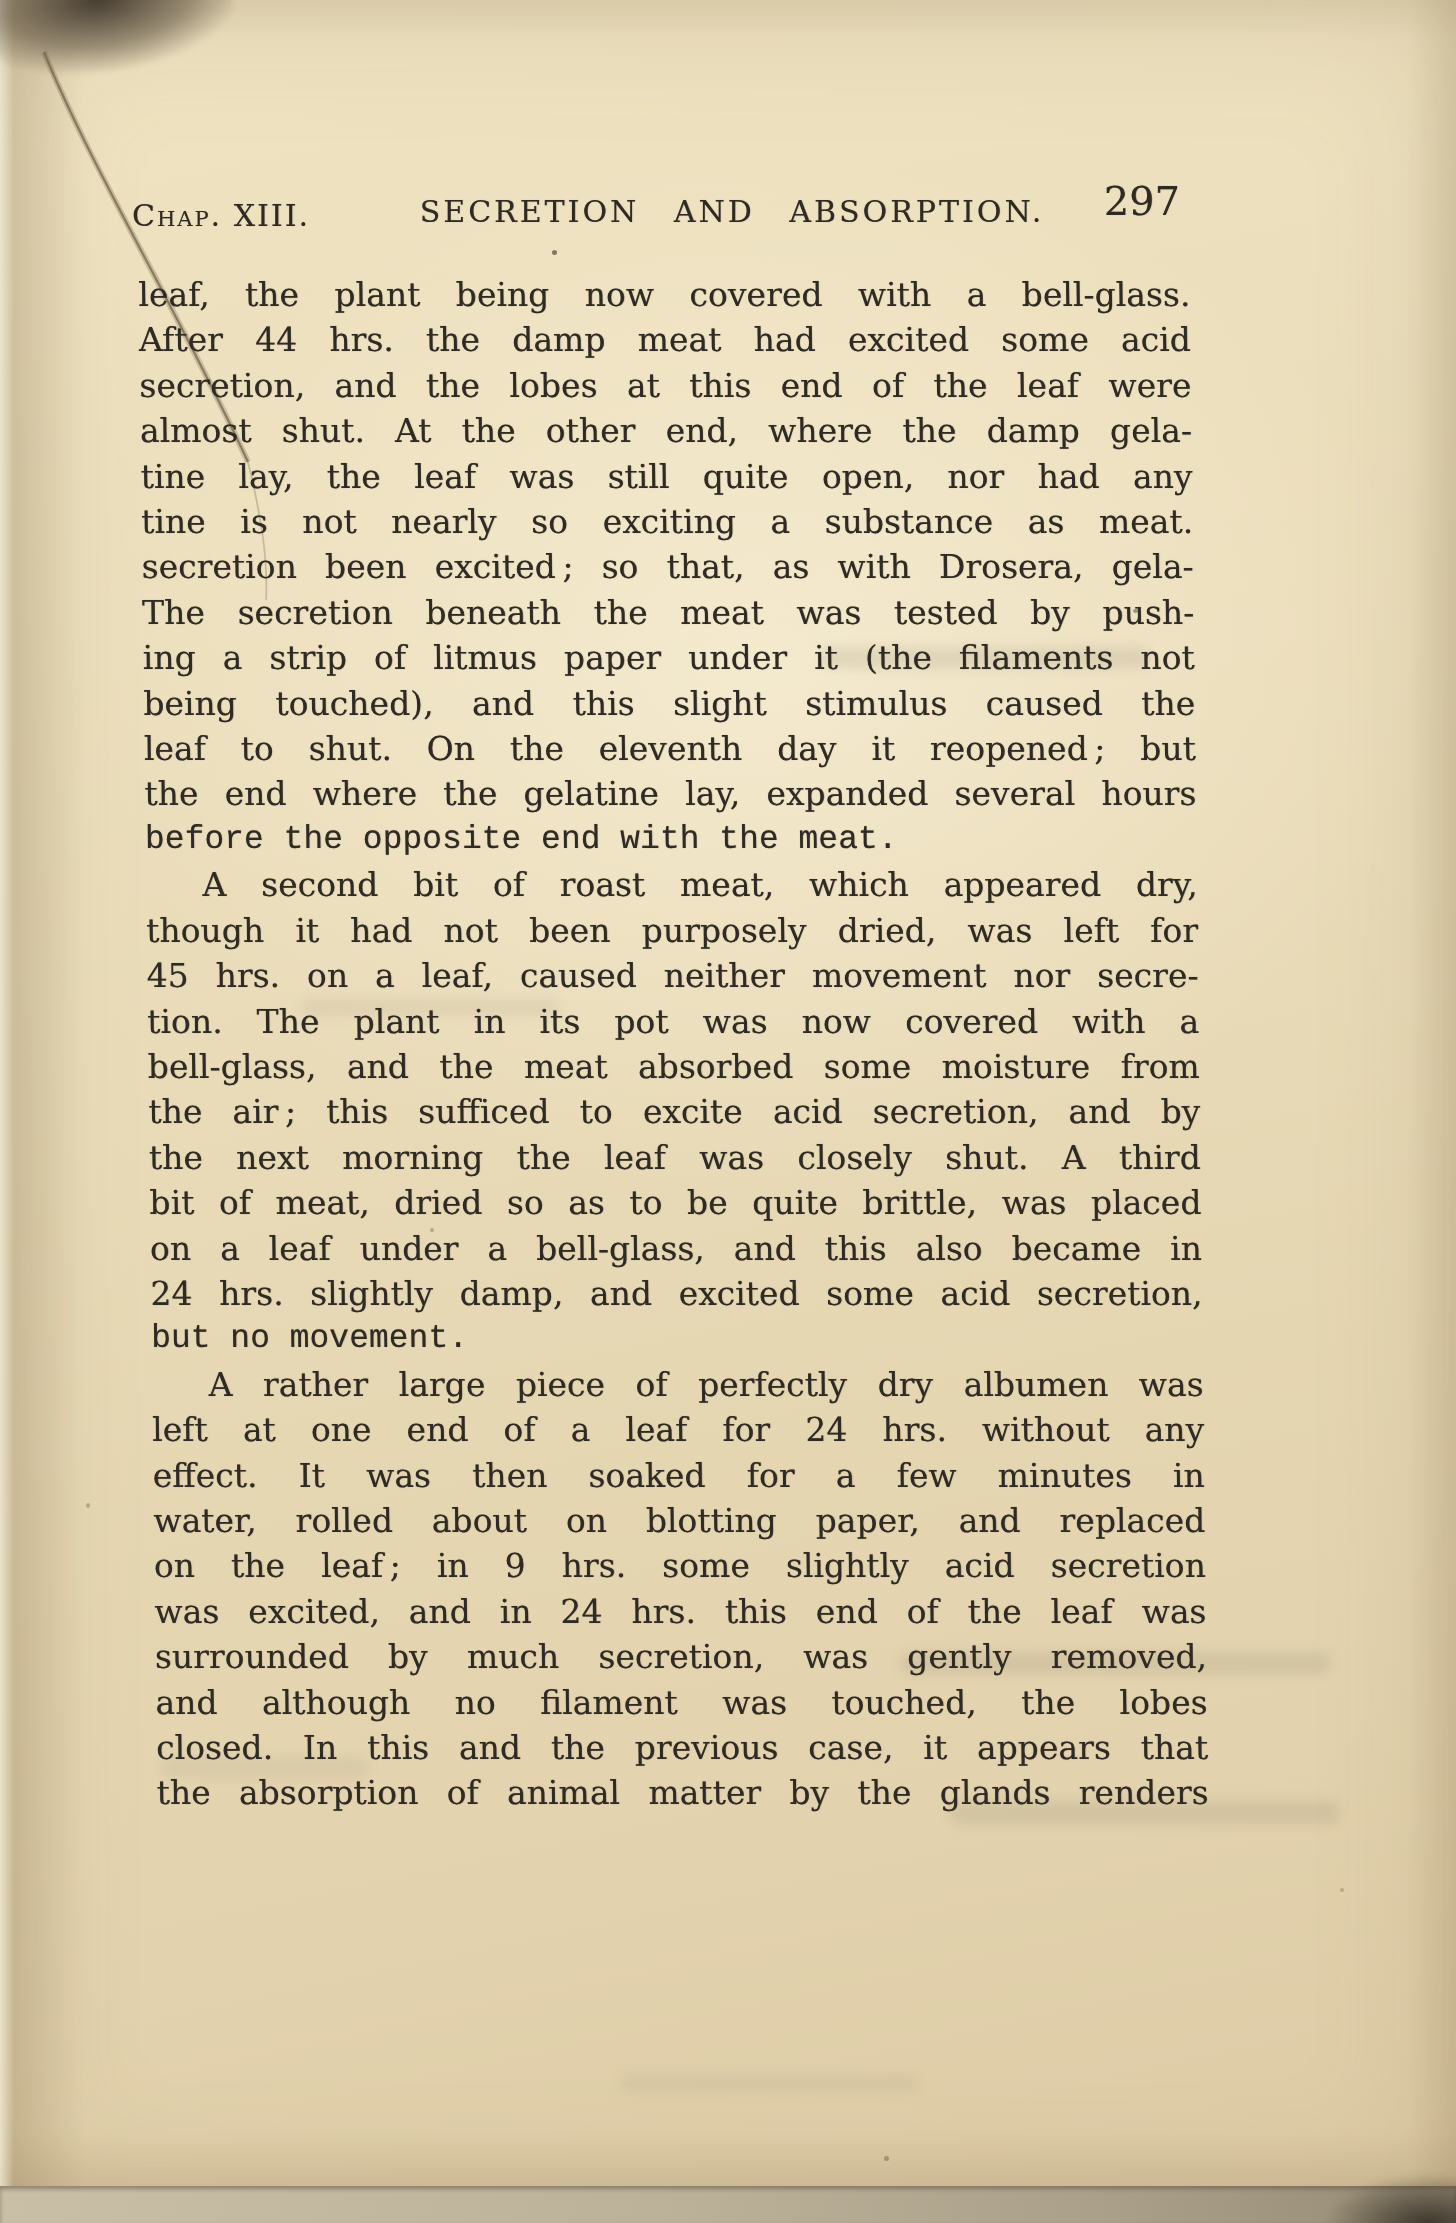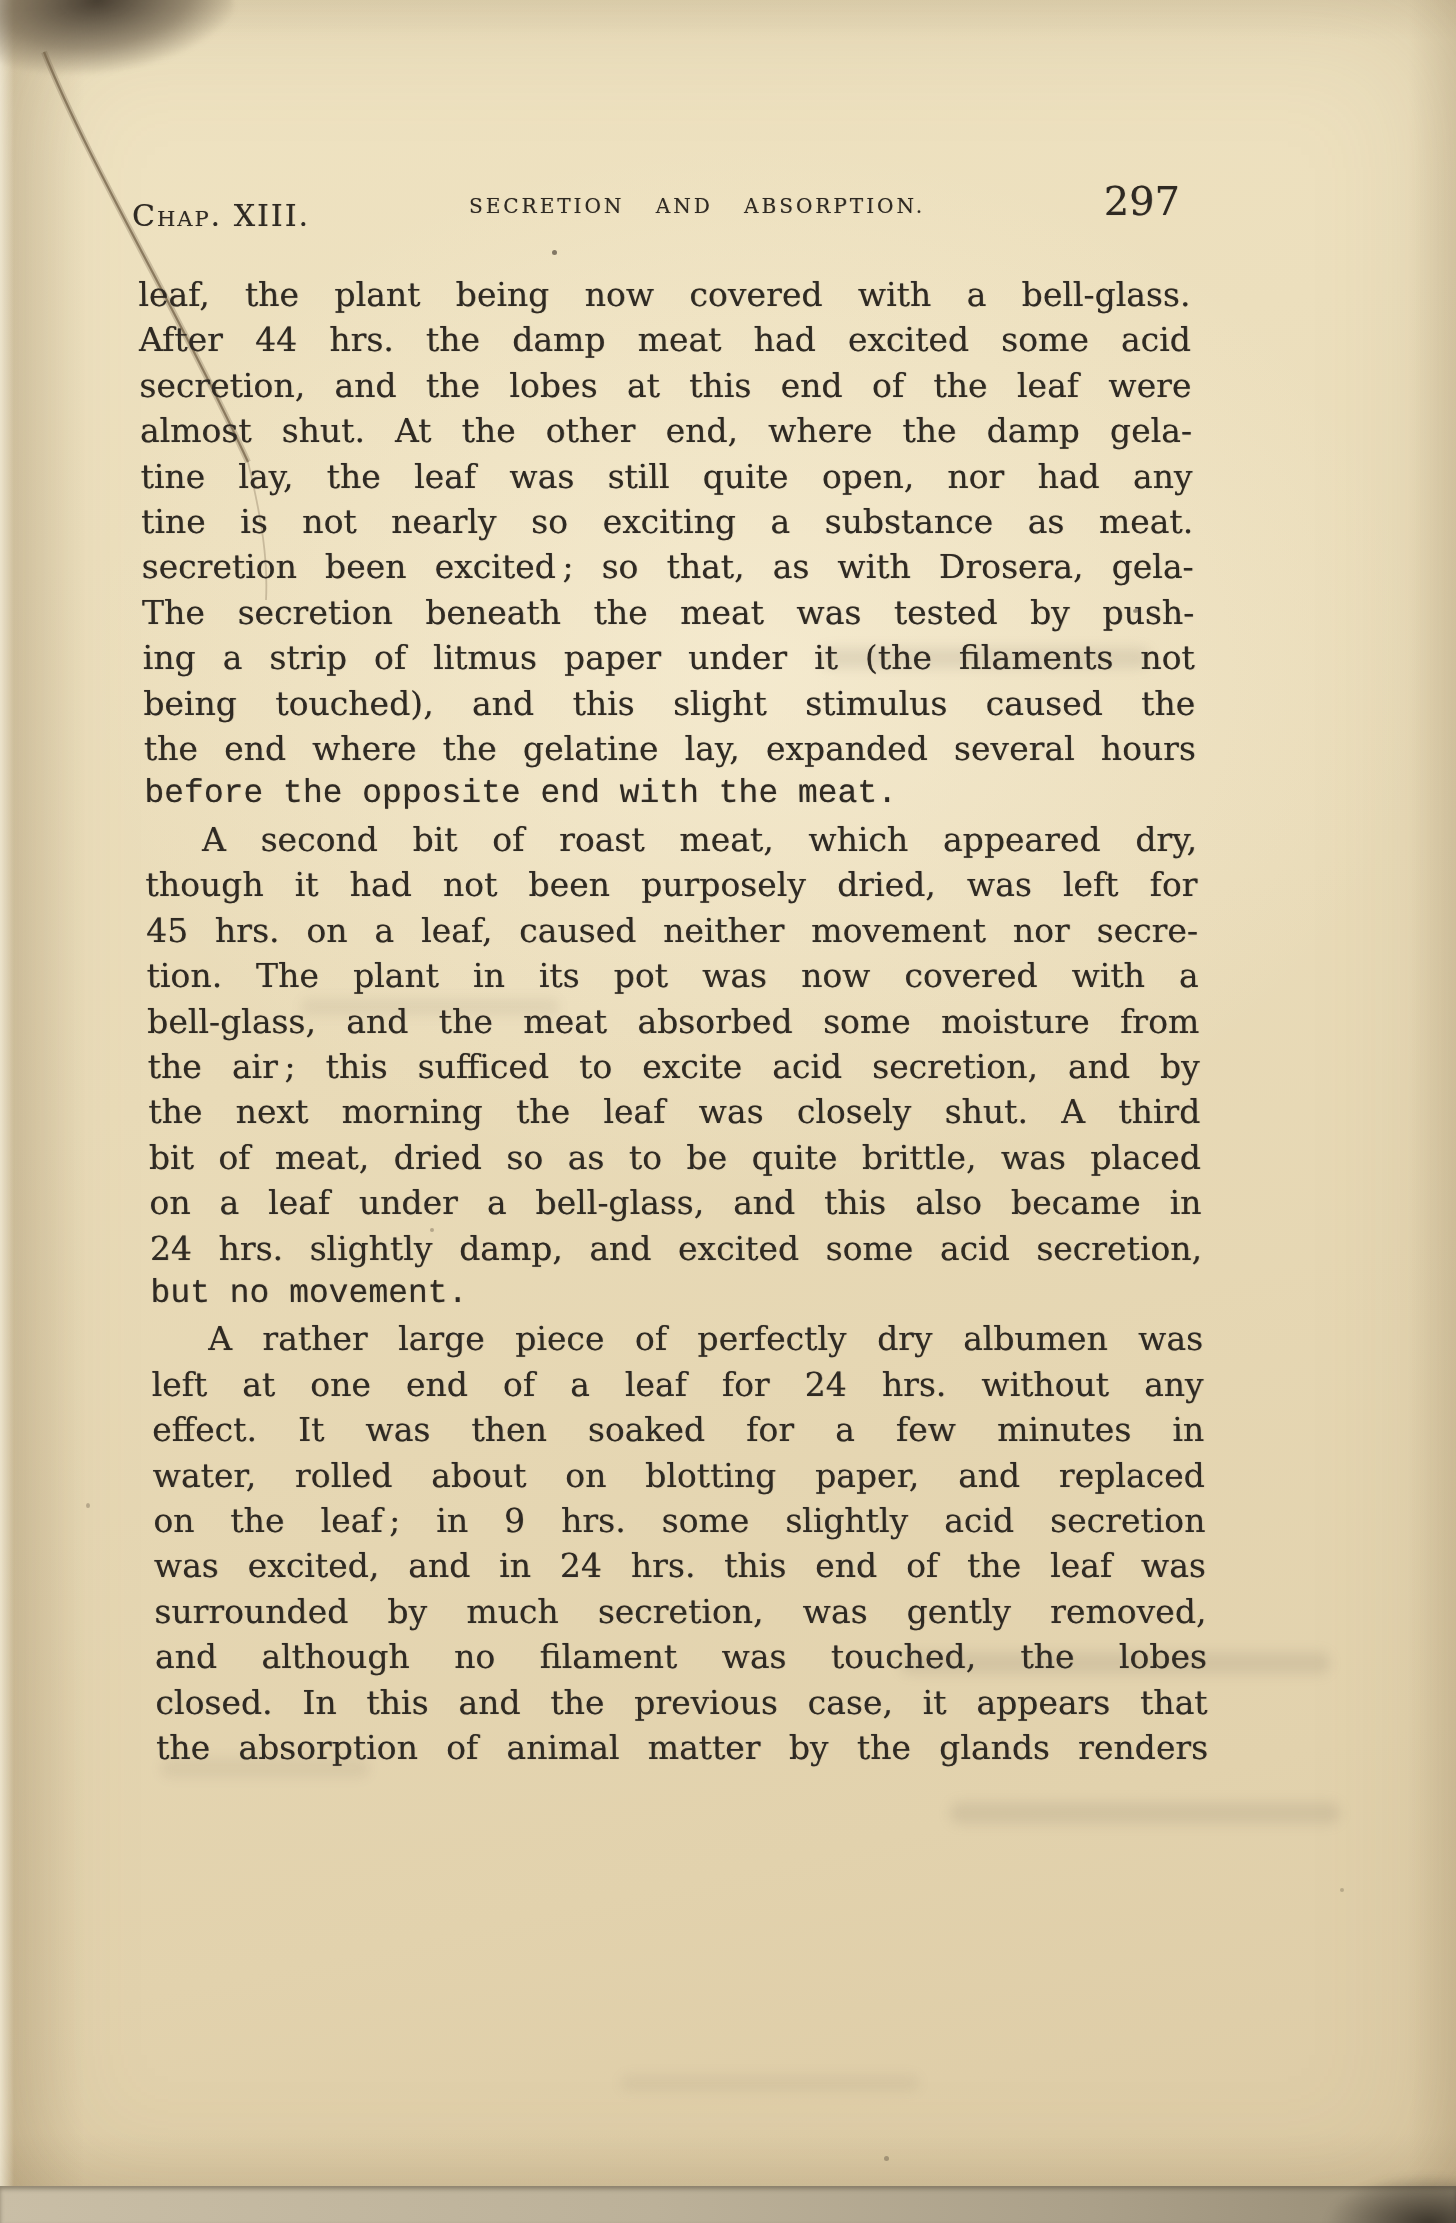--- a/index.html
+++ b/index.html
@@ -51,22 +51,22 @@
     position: absolute; border-radius: 10px;
     background: rgba(130,118,97,.16); filter: blur(6px);
   }
   
   .chapter {
     position: absolute; left: 132px; top: 198px;
     font-size: 30px; font-variant: small-caps; letter-spacing: 2px;
     text-shadow: 0.3px 0.4px 0.7px rgba(47,42,35,.5);
   }
   .running-title {
-    position: absolute; left: 697px; top: 194px; transform: translateX(-50%);
-    font-size: 20px; letter-spacing: 3px; word-spacing: 22px; white-space: nowrap;
+    position: absolute; left: 732px; top: 194px; transform: translateX(-50%);
+    font-size: 30px; letter-spacing: 3px; word-spacing: 22px; white-space: nowrap;
     text-shadow: 0.3px 0.4px 0.7px rgba(47,42,35,.5);
   }
   .page-number {
     position: absolute; right: 276px; top: 178px;
     font-size: 40px;
     text-shadow: 0.3px 0.4px 0.7px rgba(47,42,35,.5);
   }
   
   .body-text {
     position: absolute; left: 138px; top: 272px; width: 1052px;
@@ -114,20 +114,21 @@
     <div class="line">leaf, the plant being now covered with a bell-glass.</div>
     <div class="line">After 44 hrs. the damp meat had excited some acid</div>
     <div class="line">secretion, and the lobes at this end of the leaf were</div>
     <div class="line">almost shut. At the other end, where the damp gela-</div>
     <div class="line">tine lay, the leaf was still quite open, nor had any</div>
     <div class="line">tine is not nearly so exciting a substance as meat.</div>
     <div class="line">secretion been excited ; so that, as with Drosera, gela-</div>
     <div class="line">The secretion beneath the meat was tested by push-</div>
     <div class="line">ing a strip of litmus paper under it (the filaments not</div>
     <div class="line">being touched), and this slight stimulus caused the</div>
+    <div class="line">leaf to shut. On the eleventh day it reopened ; but</div>
     <div class="line">the end where the gelatine lay, expanded several hours</div>
     <div class="line end">before the opposite end with the meat.</div>
     <div class="line ind">A second bit of roast meat, which appeared dry,</div>
     <div class="line">though it had not been purposely dried, was left for</div>
     <div class="line">45 hrs. on a leaf, caused neither movement nor secre-</div>
     <div class="line">tion. The plant in its pot was now covered with a</div>
     <div class="line">bell-glass, and the meat absorbed some moisture from</div>
     <div class="line">the air ; this sufficed to excite acid secretion, and by</div>
     <div class="line">the next morning the leaf was closely shut. A third</div>
     <div class="line">bit of meat, dried so as to be quite brittle, was placed</div>

